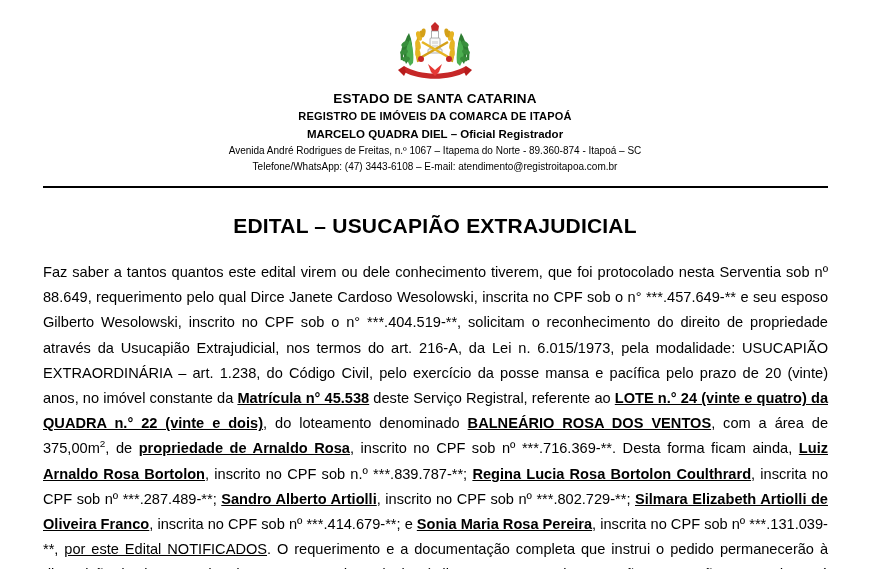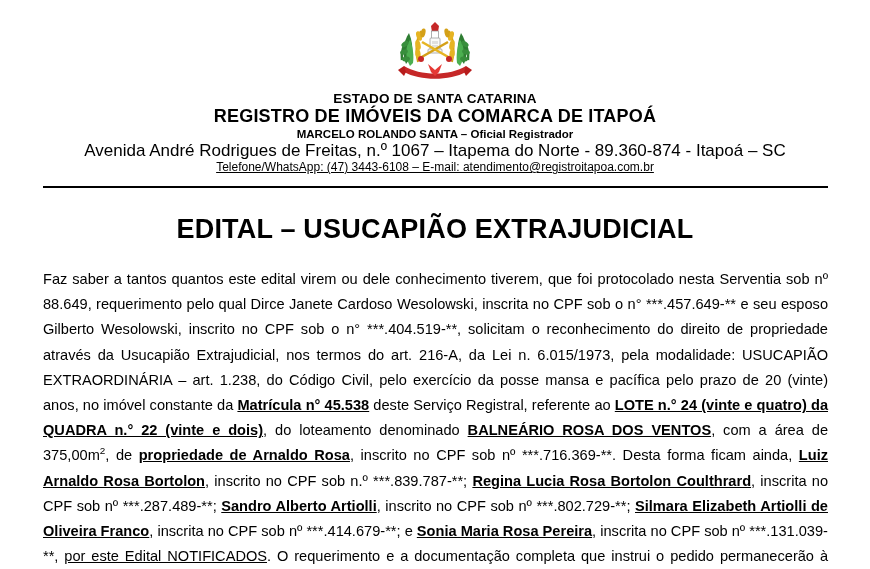--- a/index.html
+++ b/index.html
@@ -37,50 +37,49 @@
     display: block;
   }
   .org-line1 {
     font-size: 13.5px;
     font-weight: bold;
     letter-spacing: 0.2px;
     margin-top: 4px;
     line-height: 17px;
   }
   .org-line2 {
-    font-size: 18px;
+    font-size: 11px;
     font-weight: bold;
     letter-spacing: 0.2px;
     line-height: 19px;
   }
   .org-line3 {
     font-size: 11.5px;
     font-weight: bold;
     line-height: 17px;
   }
   .org-addr {
-    font-size: 17px;
+    font-size: 10px;
     line-height: 16px;
   }
   .org-contact {
-    font-size: 12px;
+    font-size: 10px;
     line-height: 16px;
-    text-decoration: underline;
   }
 
   .rule {
     border: 0;
     border-top: 2.2px solid #000000;
     margin: 11px 42px 0 43px;
   }
 
   
   .doc-title {
     text-align: center;
-    font-size: 27px;
+    font-size: 21px;
     font-weight: bold;
     letter-spacing: 0.2px;
     margin-top: 26px;
     margin-bottom: 0;
   }
 
   
   .body-text {
     margin: 22px 42px 0 43px;
     font-size: 14.6px;
@@ -148,21 +147,21 @@
 
         <path d="M12 52 C28 62 58 62 74 52 L74 58 C58 67 28 67 12 58 Z" fill="#c62828"></path>
         <path d="M36 50 L43 56 L50 50 L47 58 L43 62 L39 58 Z" fill="#e53935"></path>
         <path d="M12 52 L6 56 L12 62 L14 58 Z" fill="#b71c1c"></path>
         <path d="M74 52 L80 56 L74 62 L72 58 Z" fill="#b71c1c"></path>
       </svg>
     </div>
 
     <div class="org-line1">ESTADO DE SANTA CATARINA</div>
     <div class="org-line2">REGISTRO DE IMÓVEIS DA COMARCA DE ITAPOÁ</div>
-    <div class="org-line3">MARCELO ROLANDO SANTA – Oficial Registrador</div>
+    <div class="org-line3">MARCELO QUADRA DIEL – Oficial Registrador</div>
     <div class="org-addr">Avenida André Rodrigues de Freitas, n.º 1067 – Itapema do Norte - 89.360-874 - Itapoá – SC</div>
     <div class="org-contact">Telefone/WhatsApp: (47) 3443-6108 – E-mail: atendimento@registroitapoa.com.br</div>
   </div>
 
   <hr class="rule">
 
   <h1 class="doc-title">EDITAL – USUCAPIÃO EXTRAJUDICIAL</h1>
 
   <div class="body-text">
     <span>Faz saber a tantos quantos este edital virem ou dele conhecimento tiverem, que foi protocolado nesta Serventia sob nº 88.649, requerimento pelo qual Dirce Janete Cardoso Wesolowski, inscrita no CPF sob o n° ***.457.649-** e seu esposo Gilberto Wesolowski, inscrito no CPF sob o n° ***.404.519-**, solicitam o </span><span class="u">reconhecimento do direito de propriedade através da Usucapião Extrajudicial, nos termos do art. 216-A, da Lei n. 6.015/1973, pela modalidade: USUCAPIÃO EXTRAORDINÁRIA – art. 1.238, do Código Civil, pelo exercício da posse mansa e pacífica pelo prazo de 20 (vinte) anos</span><span>, no imóvel constante da </span><b>Matrícula n° 45.538</b><span> deste Serviço Registral, referente ao </span><b>LOTE n.° 24 (vinte e quatro) da QUADRA n.° 22 (vinte e dois)</b><span>, do loteamento denominado </span><b>BALNEÁRIO ROSA DOS VENTOS</b><span>, com a área de 375,00m</span><sup>2</sup><span>, de </span><b>propriedade de Arnaldo Rosa</b><span>, inscrito no CPF sob nº ***.716.369-**. Desta forma ficam ainda, </span><b>Luiz Arnaldo Rosa Bortolon</b><span>, inscrito no CPF sob n.º ***.839.787-**; </span><b>Regina Lucia Rosa Bortolon Coulthrard</b><span>, inscrita no CPF sob nº ***.287.489-**; </span><b>Sandro Alberto Artiolli</b><span>, inscrito no CPF sob nº ***.802.729-**; </span><b>Silmara Elizabeth Artiolli de Oliveira Franco</b><span>, inscrita no CPF sob nº ***.414.679-**; e </span><b>Sonia Maria Rosa Pereira</b><span>, inscrita no CPF sob nº ***.131.039-**, </span><span class="bu">por este Edital NOTIFICADOS</span><span>. O requerimento e a documentação completa que instrui o pedido permanecerão à disposição dos interessados durante o prazo de 15 (quinze) dias para exame e impugnação, o que, não ocorrendo, será tomado como anuência ao pedido, ensejará a imediata</span>

